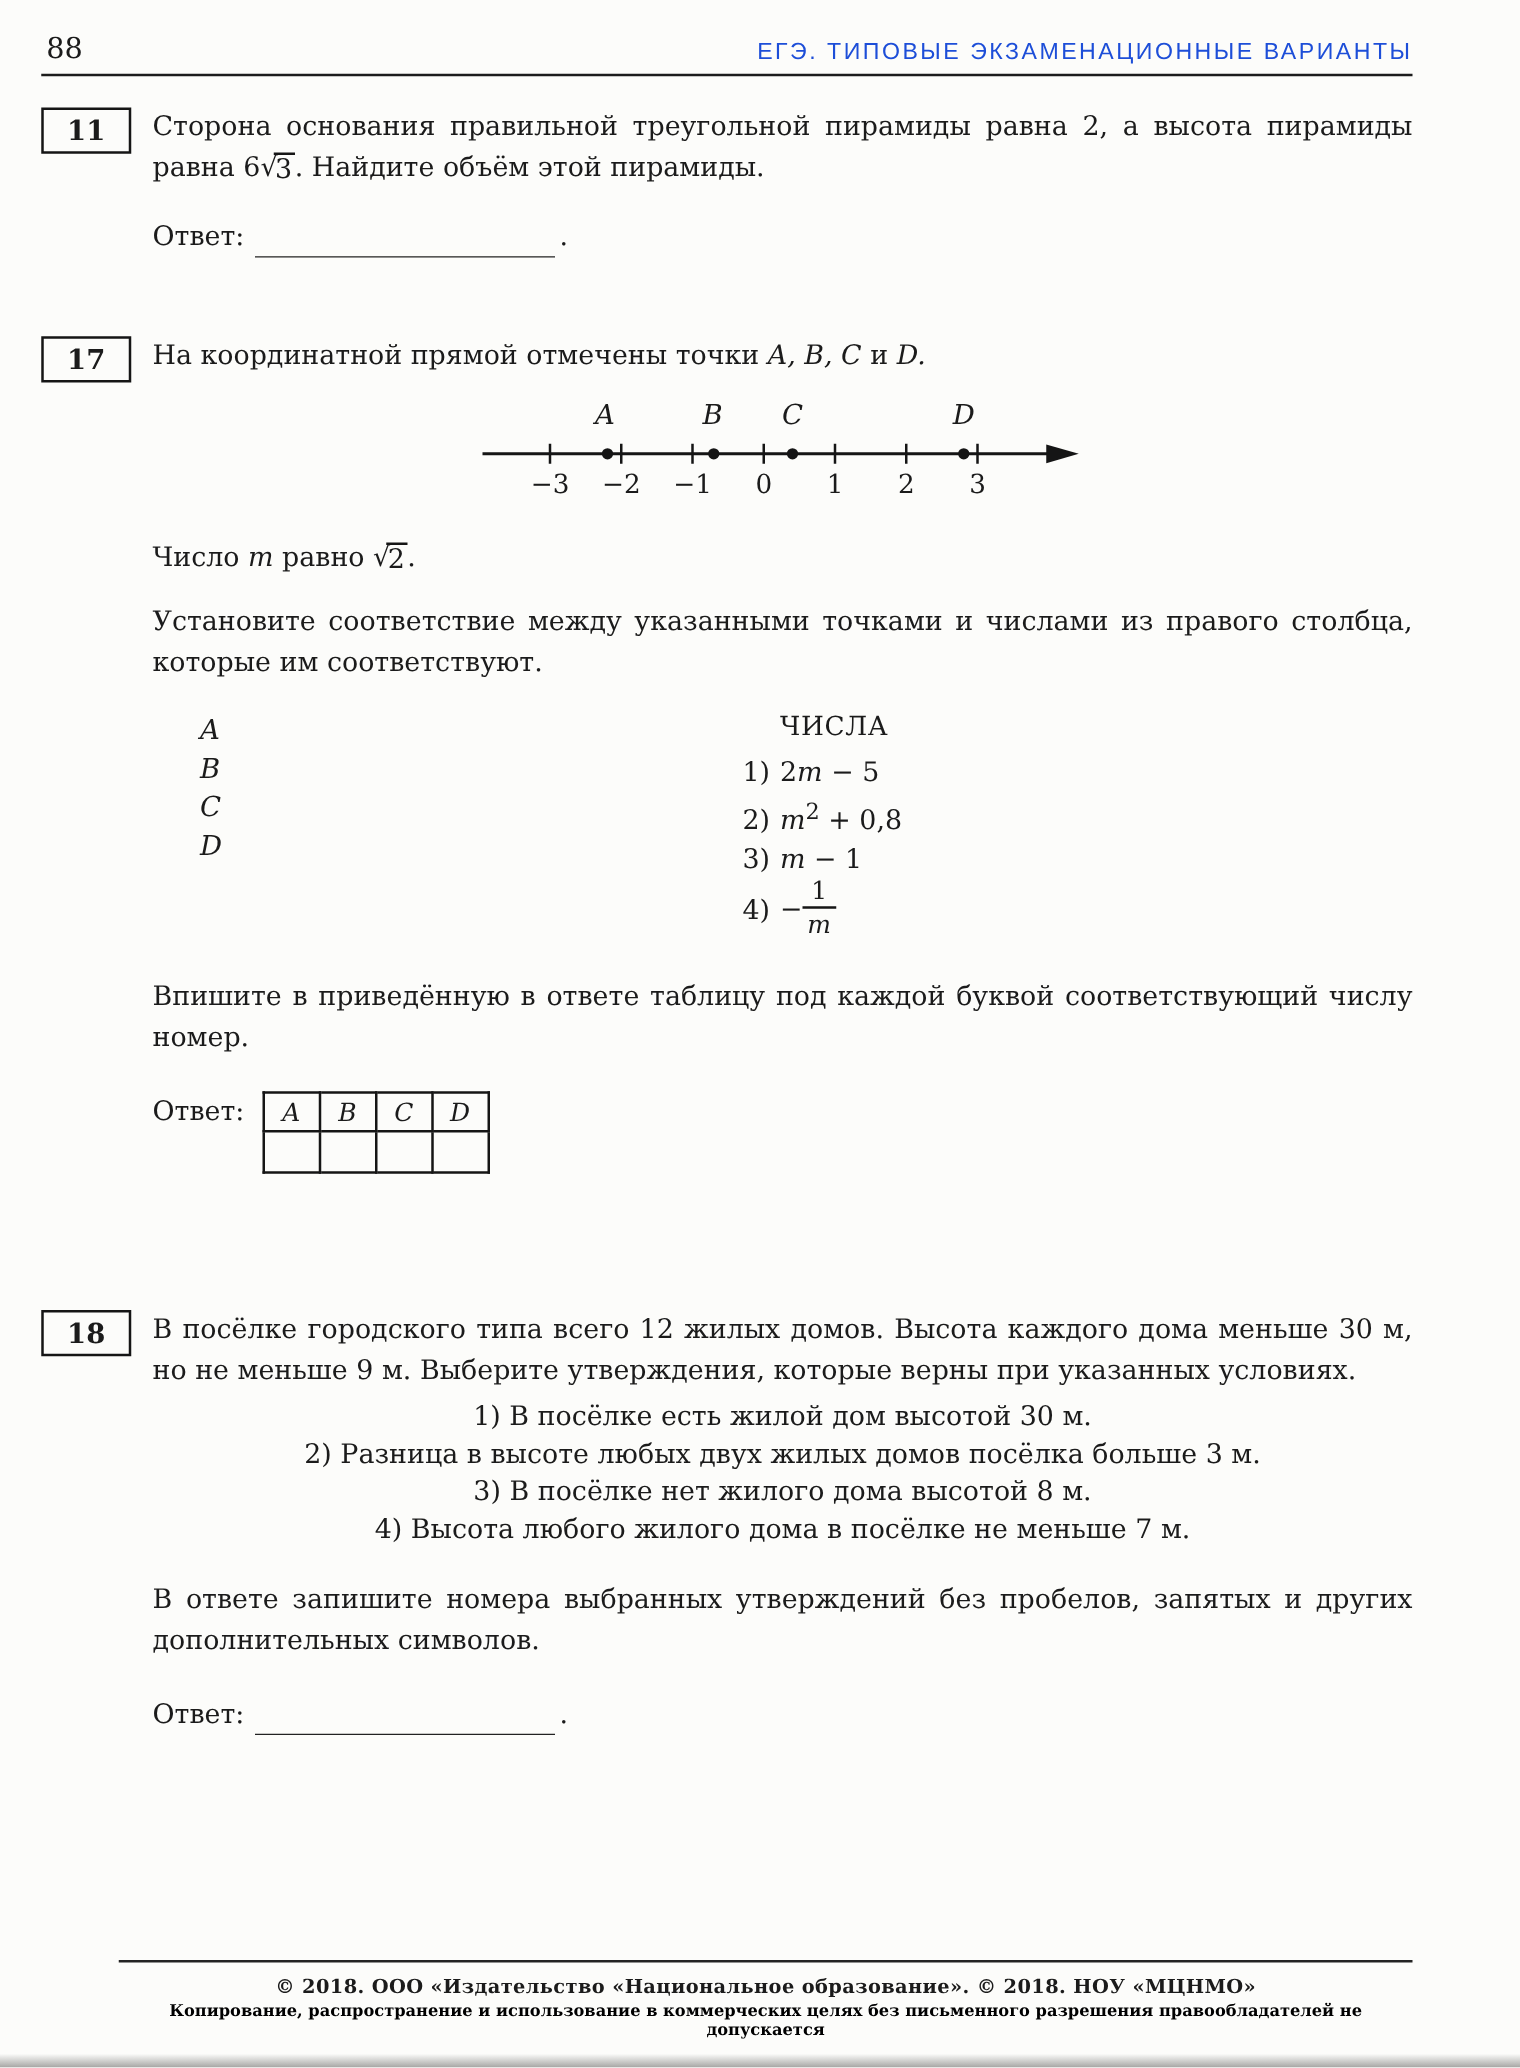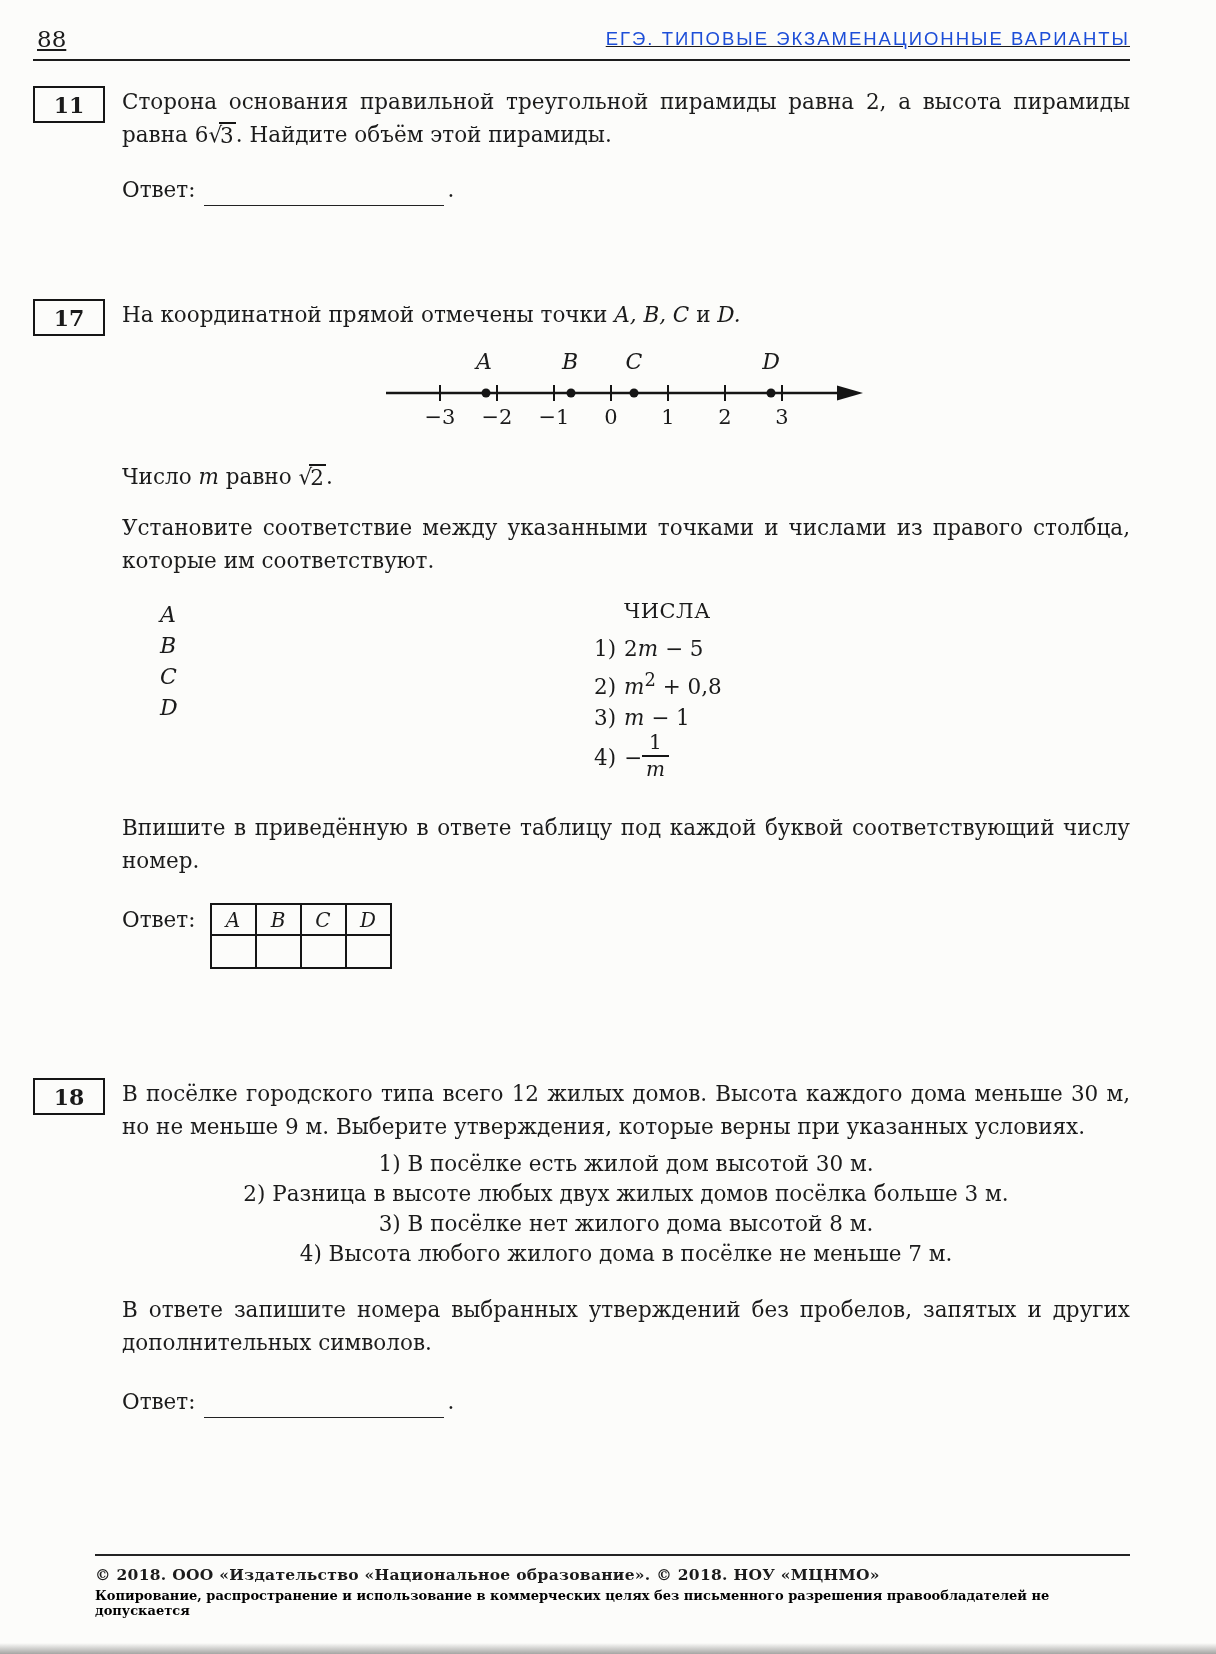--- a/index.html
+++ b/index.html
@@ -8,29 +8,29 @@
     position:relative;
     width:1216px; height:1654px;
     background:#fcfcfa;
     color:#1b1b1b;
     font-family:"DejaVu Serif", serif;
     padding:26px 86px 0 33px;
     overflow:hidden;
   }
 
   
-  .header-row { display:flex; justify-content:space-between; align-items:center; padding-left:4px;text-decoration:underline; }
+  .header-row { display:flex; justify-content:space-between; align-items:flex-end; padding-left:4px; }
   .page-number { font-size:23px; }
   .header-title { font-family:"Liberation Sans", sans-serif; font-size:18.5px; letter-spacing:2px; color:#1d4ed8; }
   .header-rule { border-bottom:2.5px solid #1c1c1c; margin-top:7px; }
 
   
   .problem { display:flex; align-items:flex-start; }
   .p16 { margin-top:24px; }
-  .p17 { margin-top:92px; }
+  .p17 { margin-top:62px; }
   .p18 { margin-top:108px; }
   .prob-num {
     width:72px; min-width:72px; height:37px; margin-top:1px; margin-right:17px;
     border:2.5px solid #151515; display:flex; align-items:center; justify-content:center;
     font-size:22px; font-weight:bold;
   }
   .prob-body { flex:1; min-width:0; }
   .para { font-size:21.5px; line-height:33px; text-align:justify; }
   .var { font-style:italic; }
 
@@ -79,21 +79,21 @@
     text-align:center; font-size:20px; font-style:italic;
   }
   table.ans tr.blank-row td { height:33px; }
 
   
   .options { margin-top:6px; }
   .option { font-size:21.5px; line-height:30px;text-align:center; }
   .instruction { margin-top:24px; }
 
   
-  .footer { position:absolute; left:95px; right:86px; bottom:36px; }
+  .footer { position:absolute; left:95px; right:86px; bottom:22px; text-align:center; }
   .footer-rule { border-top:2px solid #242424; margin-bottom:9px; }
   .footer-line1 { font-size:15.5px; font-weight:bold; letter-spacing:0.3px; }
   .footer-line2 { font-size:13px; font-weight:bold; margin-top:4px; color:#000000; }
 
   .scan-edge { position:absolute; left:0; right:0; bottom:0; height:11px;
     background:linear-gradient(to bottom, rgba(60,60,58,0), rgba(60,60,58,0.45)); }
 
   svg text { font-family:"DejaVu Serif", serif; }
 </style>
 </head>

